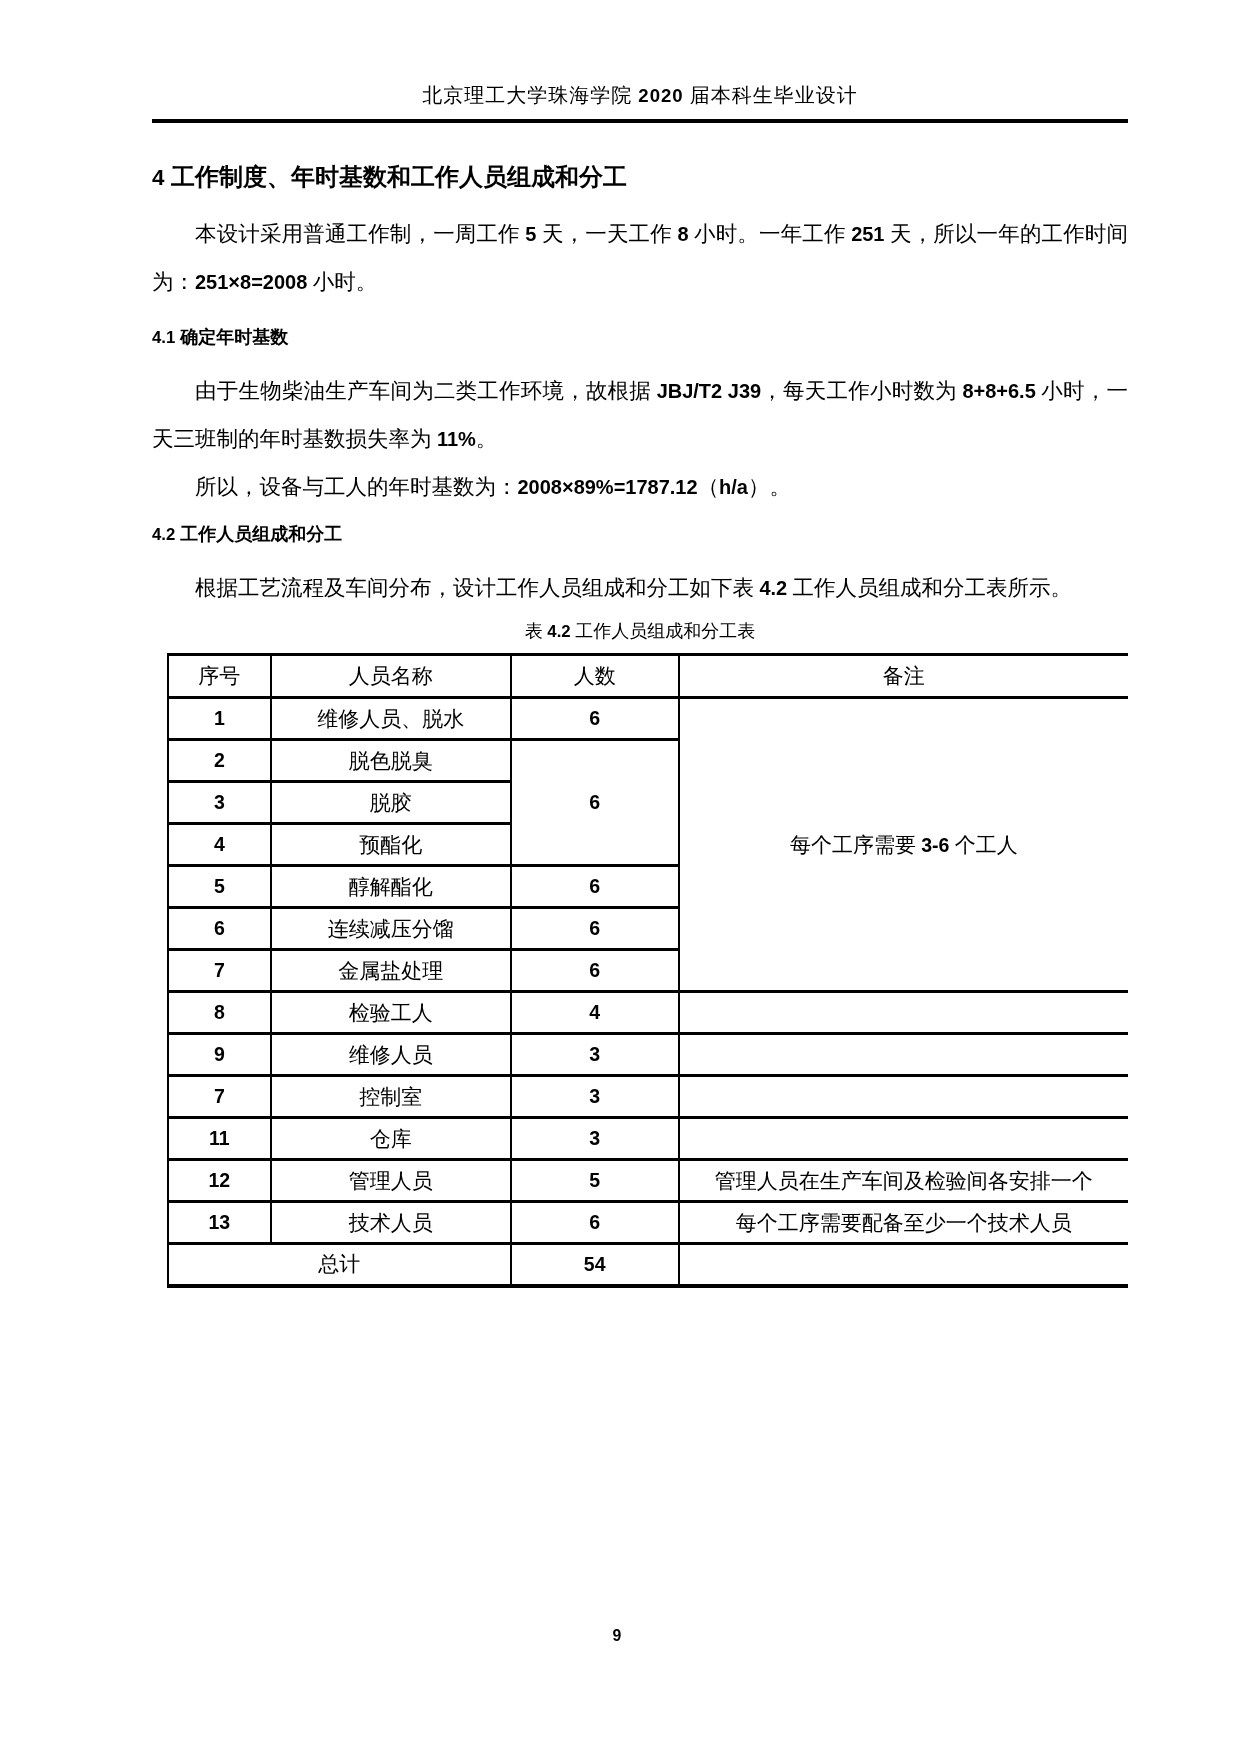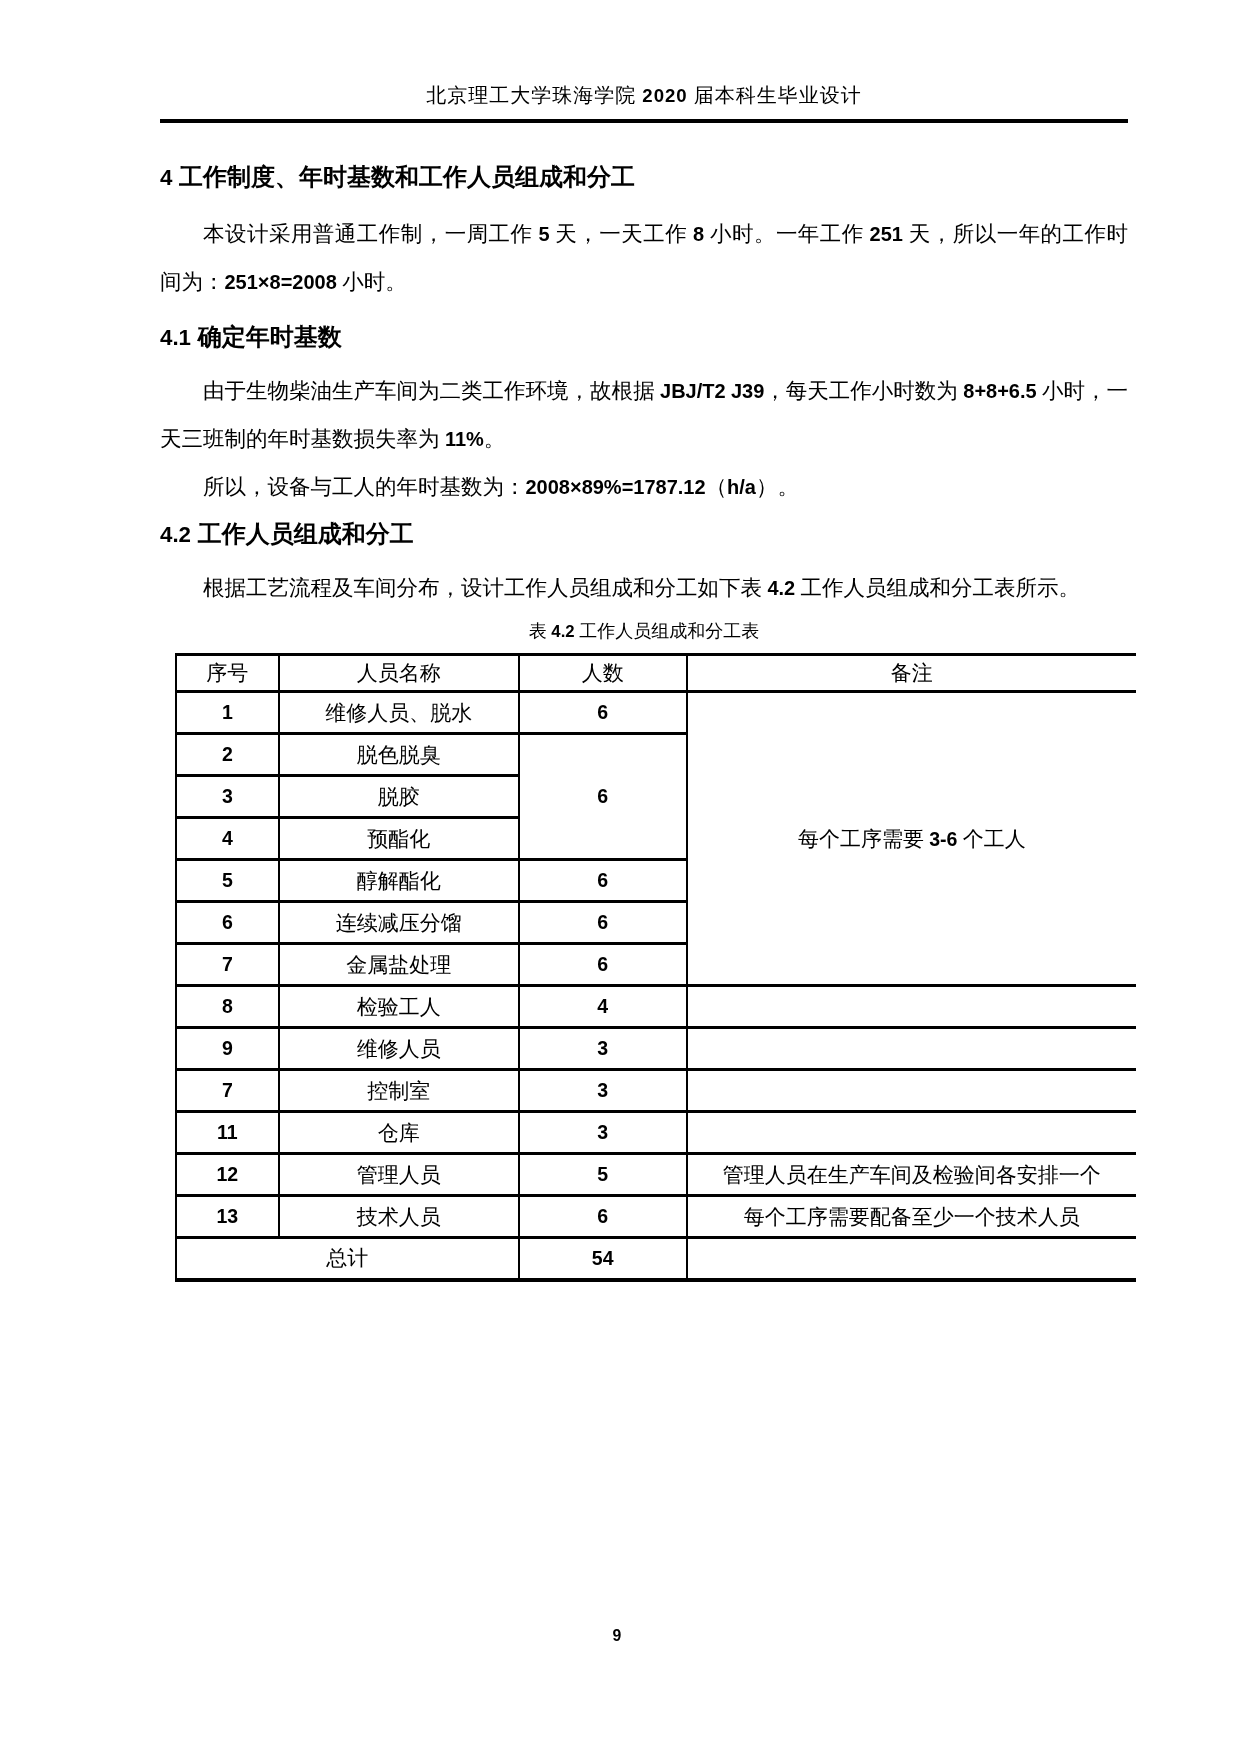--- a/index.html
+++ b/index.html
@@ -6,21 +6,21 @@
   html, body { background: #ffffff; }
   .page {
     position: relative;
     width: 1234px;
     height: 1748px;
     background: #ffffff;
     color: #000000;
     font-family: "Liberation Serif", serif;
     overflow: hidden;
   }
-  .content { padding: 0 106px 0 152px; margin-left: 8px; }
+  .content { padding: 0 106px 0 152px; }
 
   .doc-header {
     padding-top: 82px;
     text-align: center;
     font-size: 20px;
     letter-spacing: 1px;
   }
   .header-rule {
     margin-top: 10px;
     border-bottom: 4px solid #000000;
@@ -30,21 +30,21 @@
     margin-top: 34px;
     font-family: "Liberation Sans", sans-serif;
     font-weight: 700;
     font-size: 24px;
     line-height: 40px;
   }
   .h2 {
     margin-top: 14px;
     font-family: "Liberation Sans", sans-serif;
     font-weight: 700;
-    font-size: 24px;
+    font-size: 18px;
     line-height: 34px;
   }
   .h2.second { margin-top: 6px; }
 
   .para {
     margin-top: 12px;
     font-size: 21.5px;
     line-height: 48px;
     text-indent: 2em;
     text-align: justify;
@@ -70,21 +70,21 @@
   table.people-table th,
   table.people-table td {
     border: solid #000000;
     border-width: 3px 2px;
     text-align: center;
     vertical-align: middle;
     height: 42px;
     font-weight: 400;
     padding: 0 4px;
   }
-  table.people-table th { height: 37px; }
+  table.people-table th { height: 43px; }
   table.people-table th:last-child,
   table.people-table td:last-child { border-right: 0; }
 
   .num {
     font-family: "Liberation Sans", sans-serif;
     font-weight: 700;
     font-size: 0.93em;
   }
 
   .page-number {

